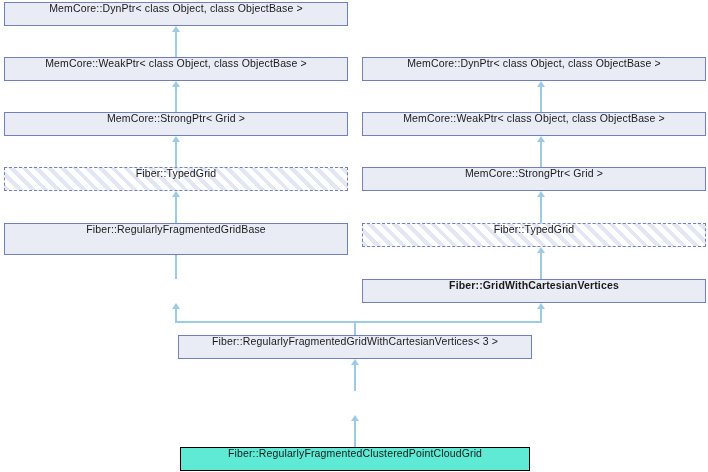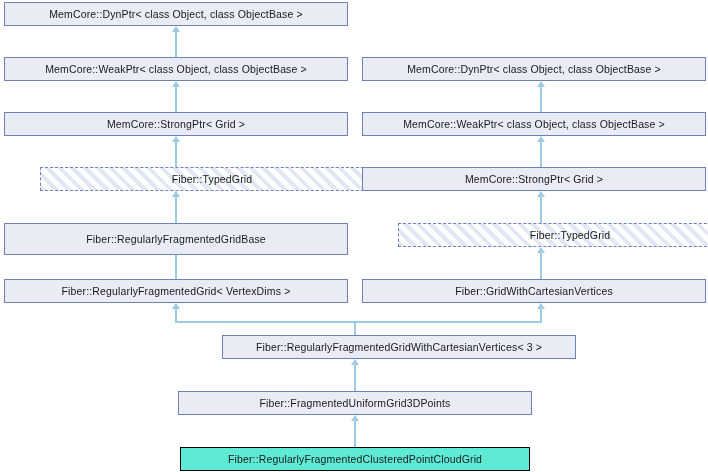--- a/index.html
+++ b/index.html
@@ -14,21 +14,21 @@
     background: #ffffff;
     font-family: "Liberation Sans", sans-serif;
     overflow: hidden;
   }
 
   
   .node {
     position: absolute;
     box-sizing: border-box;
     display: flex;
-    align-items: center;
+    align-items: flex-start;
     justify-content: center;
     background: #e9ebf5;
     border: 1px solid #7181b8;
     font-size: 10.5px;
     color: #1a1a1a;
     letter-spacing: 0.15px;
     white-space: nowrap;
     text-align: center;
   }
   .node .label {
@@ -41,21 +41,20 @@
   .node.hatched {
     border: 1px dashed #7181b8;
     background-color: #fdfdff;
     background-image: repeating-linear-gradient(
       45deg,
       #e3e6f3 0px,
       #e3e6f3 4px,
       #ffffff 4px,
       #ffffff 9px
     );
-    margin-left: 36px;
   }
   .node.hatched .label {
     background: transparent;
   }
 
   
   .node.current {
     background: #5eead4;
     border: 1px solid #000000;
   }
@@ -156,33 +155,27 @@
   </div>
 
   <div class="node" style="left:4px; top:223px; width:344px; height:32px;">
     <span class="label">Fiber::RegularlyFragmentedGridBase</span>
   </div>
 
   <div class="node hatched" style="left:362px; top:223px; width:344px; height:24px;">
     <span class="label">Fiber::TypedGrid</span>
   </div>
 
-  <div class="node" style="left:4px; top:279px; width:344px; height:24px;">
-    <span class="label">Fiber::RegularlyFragmentedGrid&lt; VertexDims &gt;</span>
-  </div>
 
-  <div class="node" style="left:362px; top:279px; width:344px; height:24px;">
+  <div class="node" style="left:362px; top:279px; width:344px; height:24px;font-weight:bold;">
     <span class="label">Fiber::GridWithCartesianVertices</span>
   </div>
 
-  <div class="node" style="left:178px; top:335px; width:354px; height:24px;margin-left:44px;">
+  <div class="node" style="left:178px; top:335px; width:354px; height:24px;">
     <span class="label">Fiber::RegularlyFragmentedGridWithCartesianVertices&lt; 3 &gt;</span>
   </div>
 
-  <div class="node" style="left:178px; top:391px; width:354px; height:24px;">
-    <span class="label">Fiber::FragmentedUniformGrid3DPoints</span>
-  </div>
 
   <div class="node current" style="left:180px; top:447px; width:350px; height:24px;">
     <span class="label">Fiber::RegularlyFragmentedClusteredPointCloudGrid</span>
   </div>
 
 </div>
 
 </body></html>

